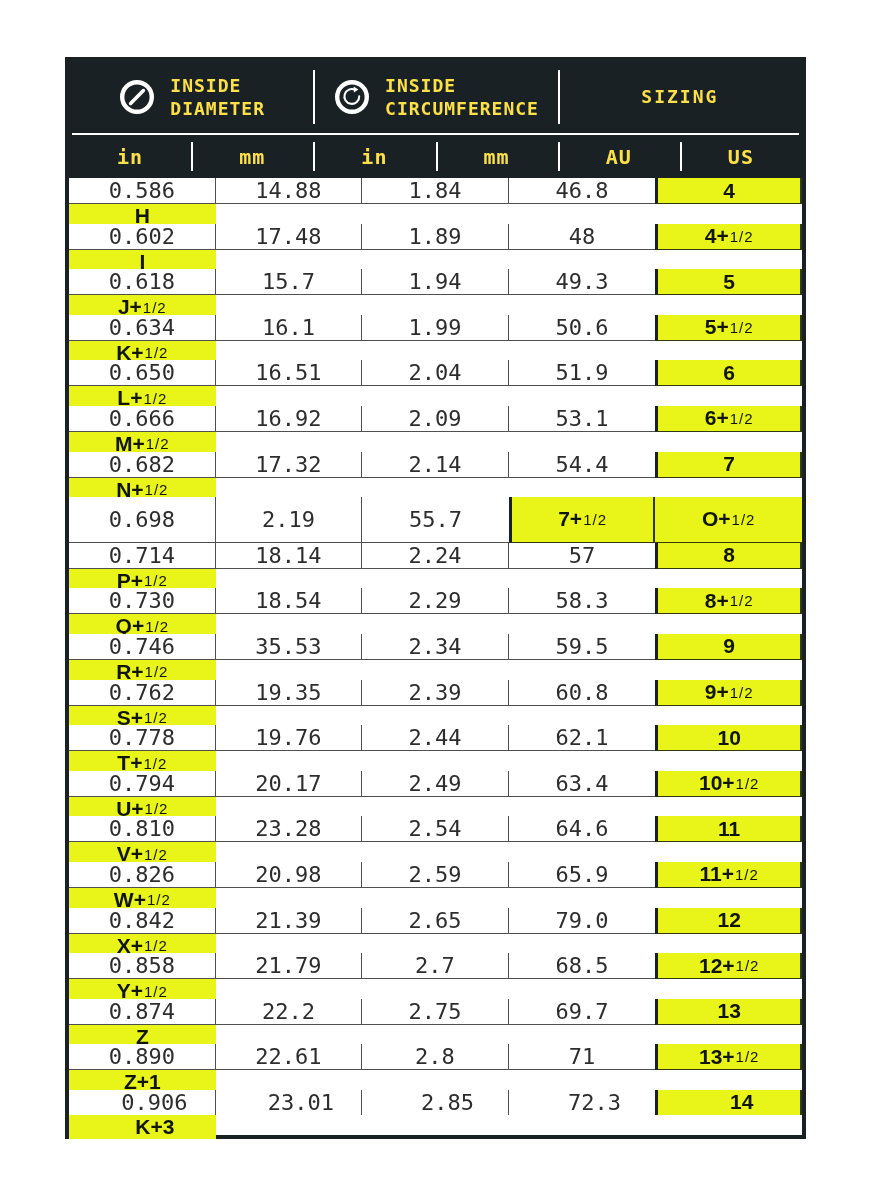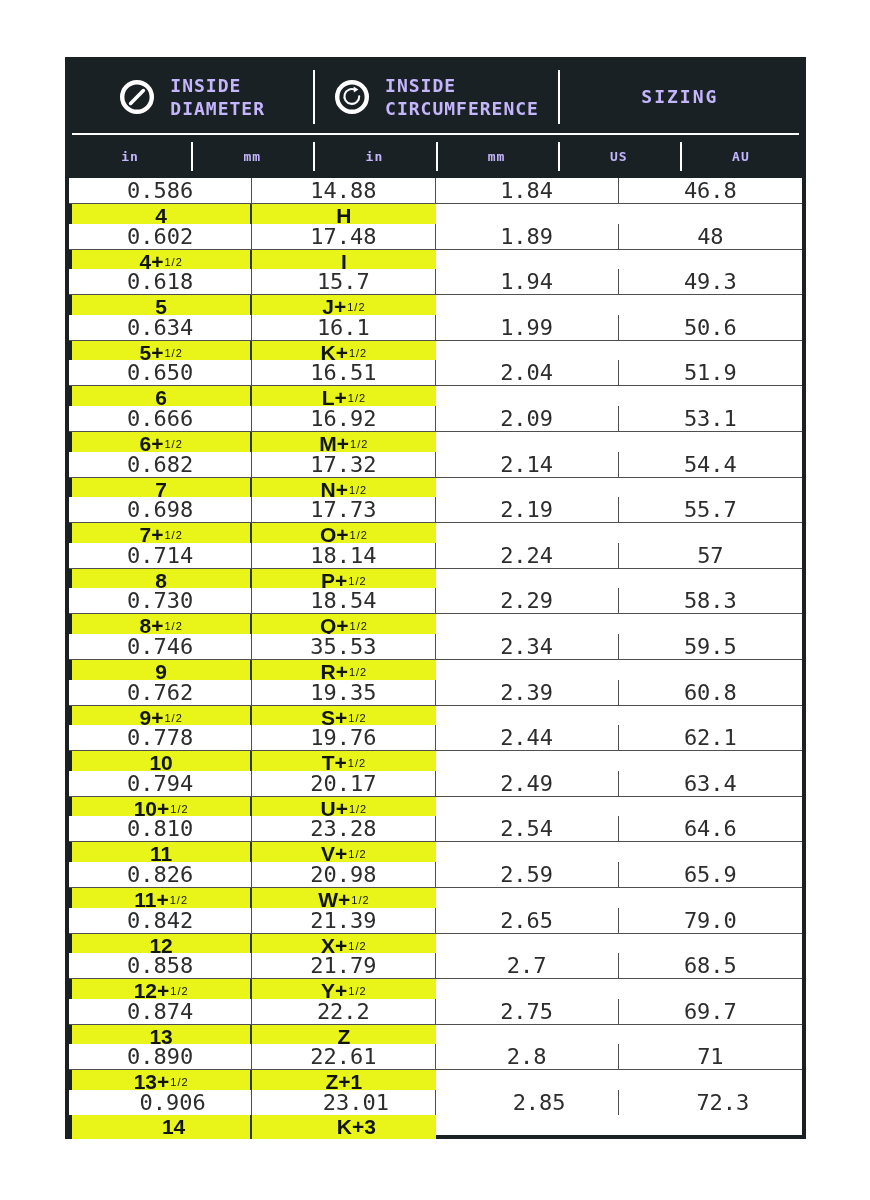--- a/index.html
+++ b/index.html
@@ -17,21 +17,21 @@
     width:870px;height:1200px;
     font-family:"DejaVu Sans Mono",monospace;
     position:relative;overflow:hidden;
   }
   .card{
     position:absolute;left:65px;top:57px;width:741px;
     border:4px solid var(--header_bg);
     background:#ffffff;
   }
   
-  .dark-head{background:var(--header_bg);color:#c4b5fd;}
+  .dark-head{background:var(--header_bg);color:#fde047;}
   .group-header{
     height:72px;display:grid;grid-template-columns:repeat(3,1fr);
     position:relative;
   }
   .group-cell{display:flex;align-items:center;justify-content:center;gap:13px;}
   .group-icon{width:40px;height:40px;flex:0 0 auto;display:block;}
   .group-label{
     font-weight:700;font-size:18px;line-height:1.3;letter-spacing:1px;
     text-align:left;white-space:pre;
   }
@@ -39,45 +39,45 @@
   .group-sep{position:absolute;top:9px;bottom:9px;width:2px;background:#ffffff;}
   .group-sep.s1{left:calc(100%/3);}
   .group-sep.s2{left:calc(200%/3);}
   .head-divider{height:2px;background:#ffffff;margin:0 3px;}
   .sub-header{
     height:43px;display:grid;grid-template-columns:repeat(6,1fr);
     position:relative;
   }
   .sub-cell{
     display:flex;align-items:center;justify-content:center;
-    font-weight:700;font-size:13px;letter-spacing:1px;
+    font-weight:700;font-size:20px;letter-spacing:1px;
   }
   .sub-sep{position:absolute;top:7px;bottom:7px;width:2px;background:#ffffff;}
   
   .table-body{display:block;}
-  .data-row{display:grid;grid-template-columns:repeat(4,1fr);height:45.6px;}
+  .data-row{display:grid;grid-template-columns:repeat(5,1fr);height:45.6px;}
   .cell{
     display:flex;align-items:center;justify-content:center;
     font-size:22px;color:var(--data_text);
     border-right:1px solid var(--grid_line);
     border-bottom:1px solid var(--grid_line);
     background:#ffffff;
   }
   .cell.c4{border-right:none;}
   .cell.size{
     background:var(--accent);
     font-family:"Liberation Sans","DejaVu Sans",sans-serif;
     font-weight:700;font-size:21px;color:var(--size_text);
     border-bottom:1.5px solid var(--grid_line_dark);
   }
   .cell.us{border-left:3px solid var(--header_bg);border-right:2px solid var(--grid_line_dark);}
   .cell.au{border-right:none;}
   .data-row:last-child .cell{border-bottom:none;padding-left:25px;}
   .size-frac{
-    font-size:11px;font-weight:400;letter-spacing:1px;margin-left:1px;
+    font-size:15px;font-weight:400;letter-spacing:1px;margin-left:1px;
   }
   .size-frac:empty{display:none;}
 </style>
 </head>
 <body>
 
 <div class="card">
 
   <div class="dark-head">
 
@@ -104,22 +104,22 @@
       <div class="group-sep s2"></div>
     </div>
 
     <div class="head-divider"></div>
 
     <div class="sub-header">
       <div class="sub-cell">in</div>
       <div class="sub-cell">mm</div>
       <div class="sub-cell">in</div>
       <div class="sub-cell">mm</div>
+      <div class="sub-cell">AU</div>
       <div class="sub-cell">US</div>
-      <div class="sub-cell">AU</div>
       <div class="sub-sep" style="left:calc(100%/6)"></div>
       <div class="sub-sep" style="left:calc(200%/6)"></div>
       <div class="sub-sep" style="left:calc(300%/6)"></div>
       <div class="sub-sep" style="left:calc(400%/6)"></div>
       <div class="sub-sep" style="left:calc(500%/6)"></div>
     </div>
   </div>
 
   <div class="table-body">
   <div class="data-row">
@@ -216,21 +216,20 @@
           <span class="size-main">7</span>
         </div>
     <div class="cell size au">
           <span class="size-main">N+</span>
           <span class="size-frac">1/2</span>
         </div>
   </div>
 
   <div class="data-row">
     <div class="cell c1">0.698</div>
-    <div class="cell c2">17.73</div>
     <div class="cell c3">2.19</div>
     <div class="cell c4">55.7</div>
     <div class="cell size us">
           <span class="size-main">7+</span>
           <span class="size-frac">1/2</span>
         </div>
     <div class="cell size au">
           <span class="size-main">O+</span>
           <span class="size-frac">1/2</span>
         </div>

